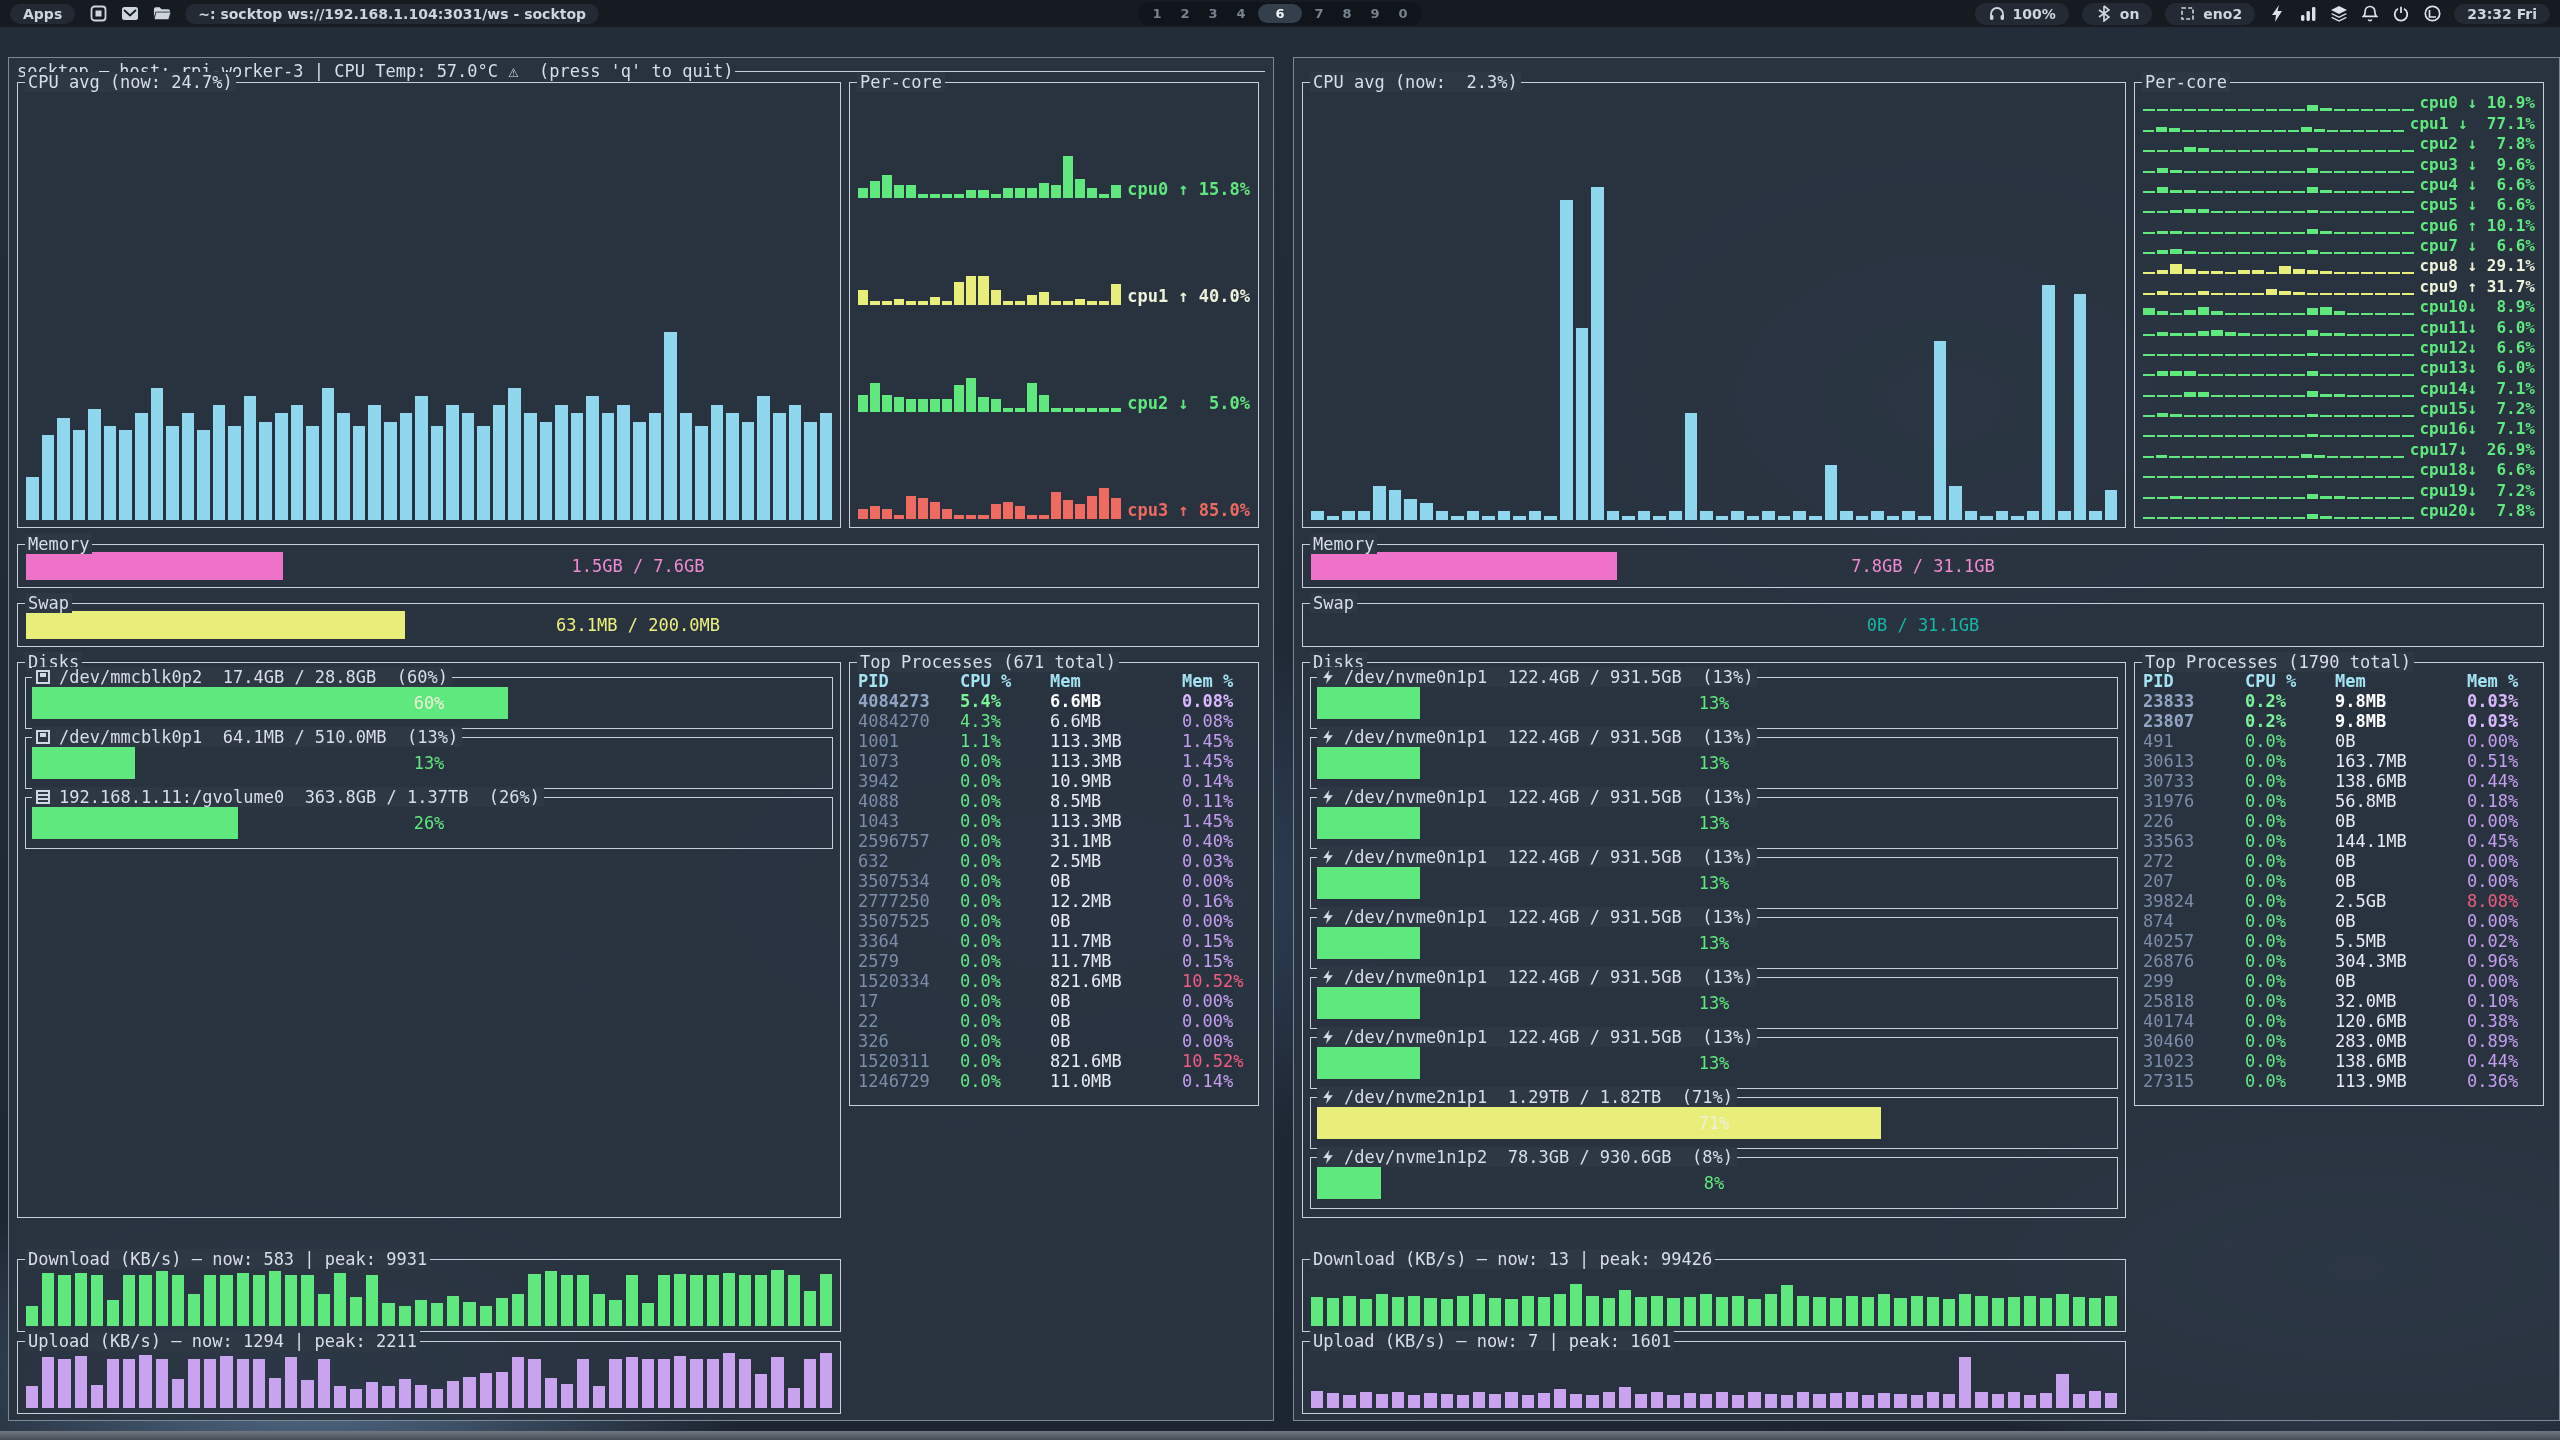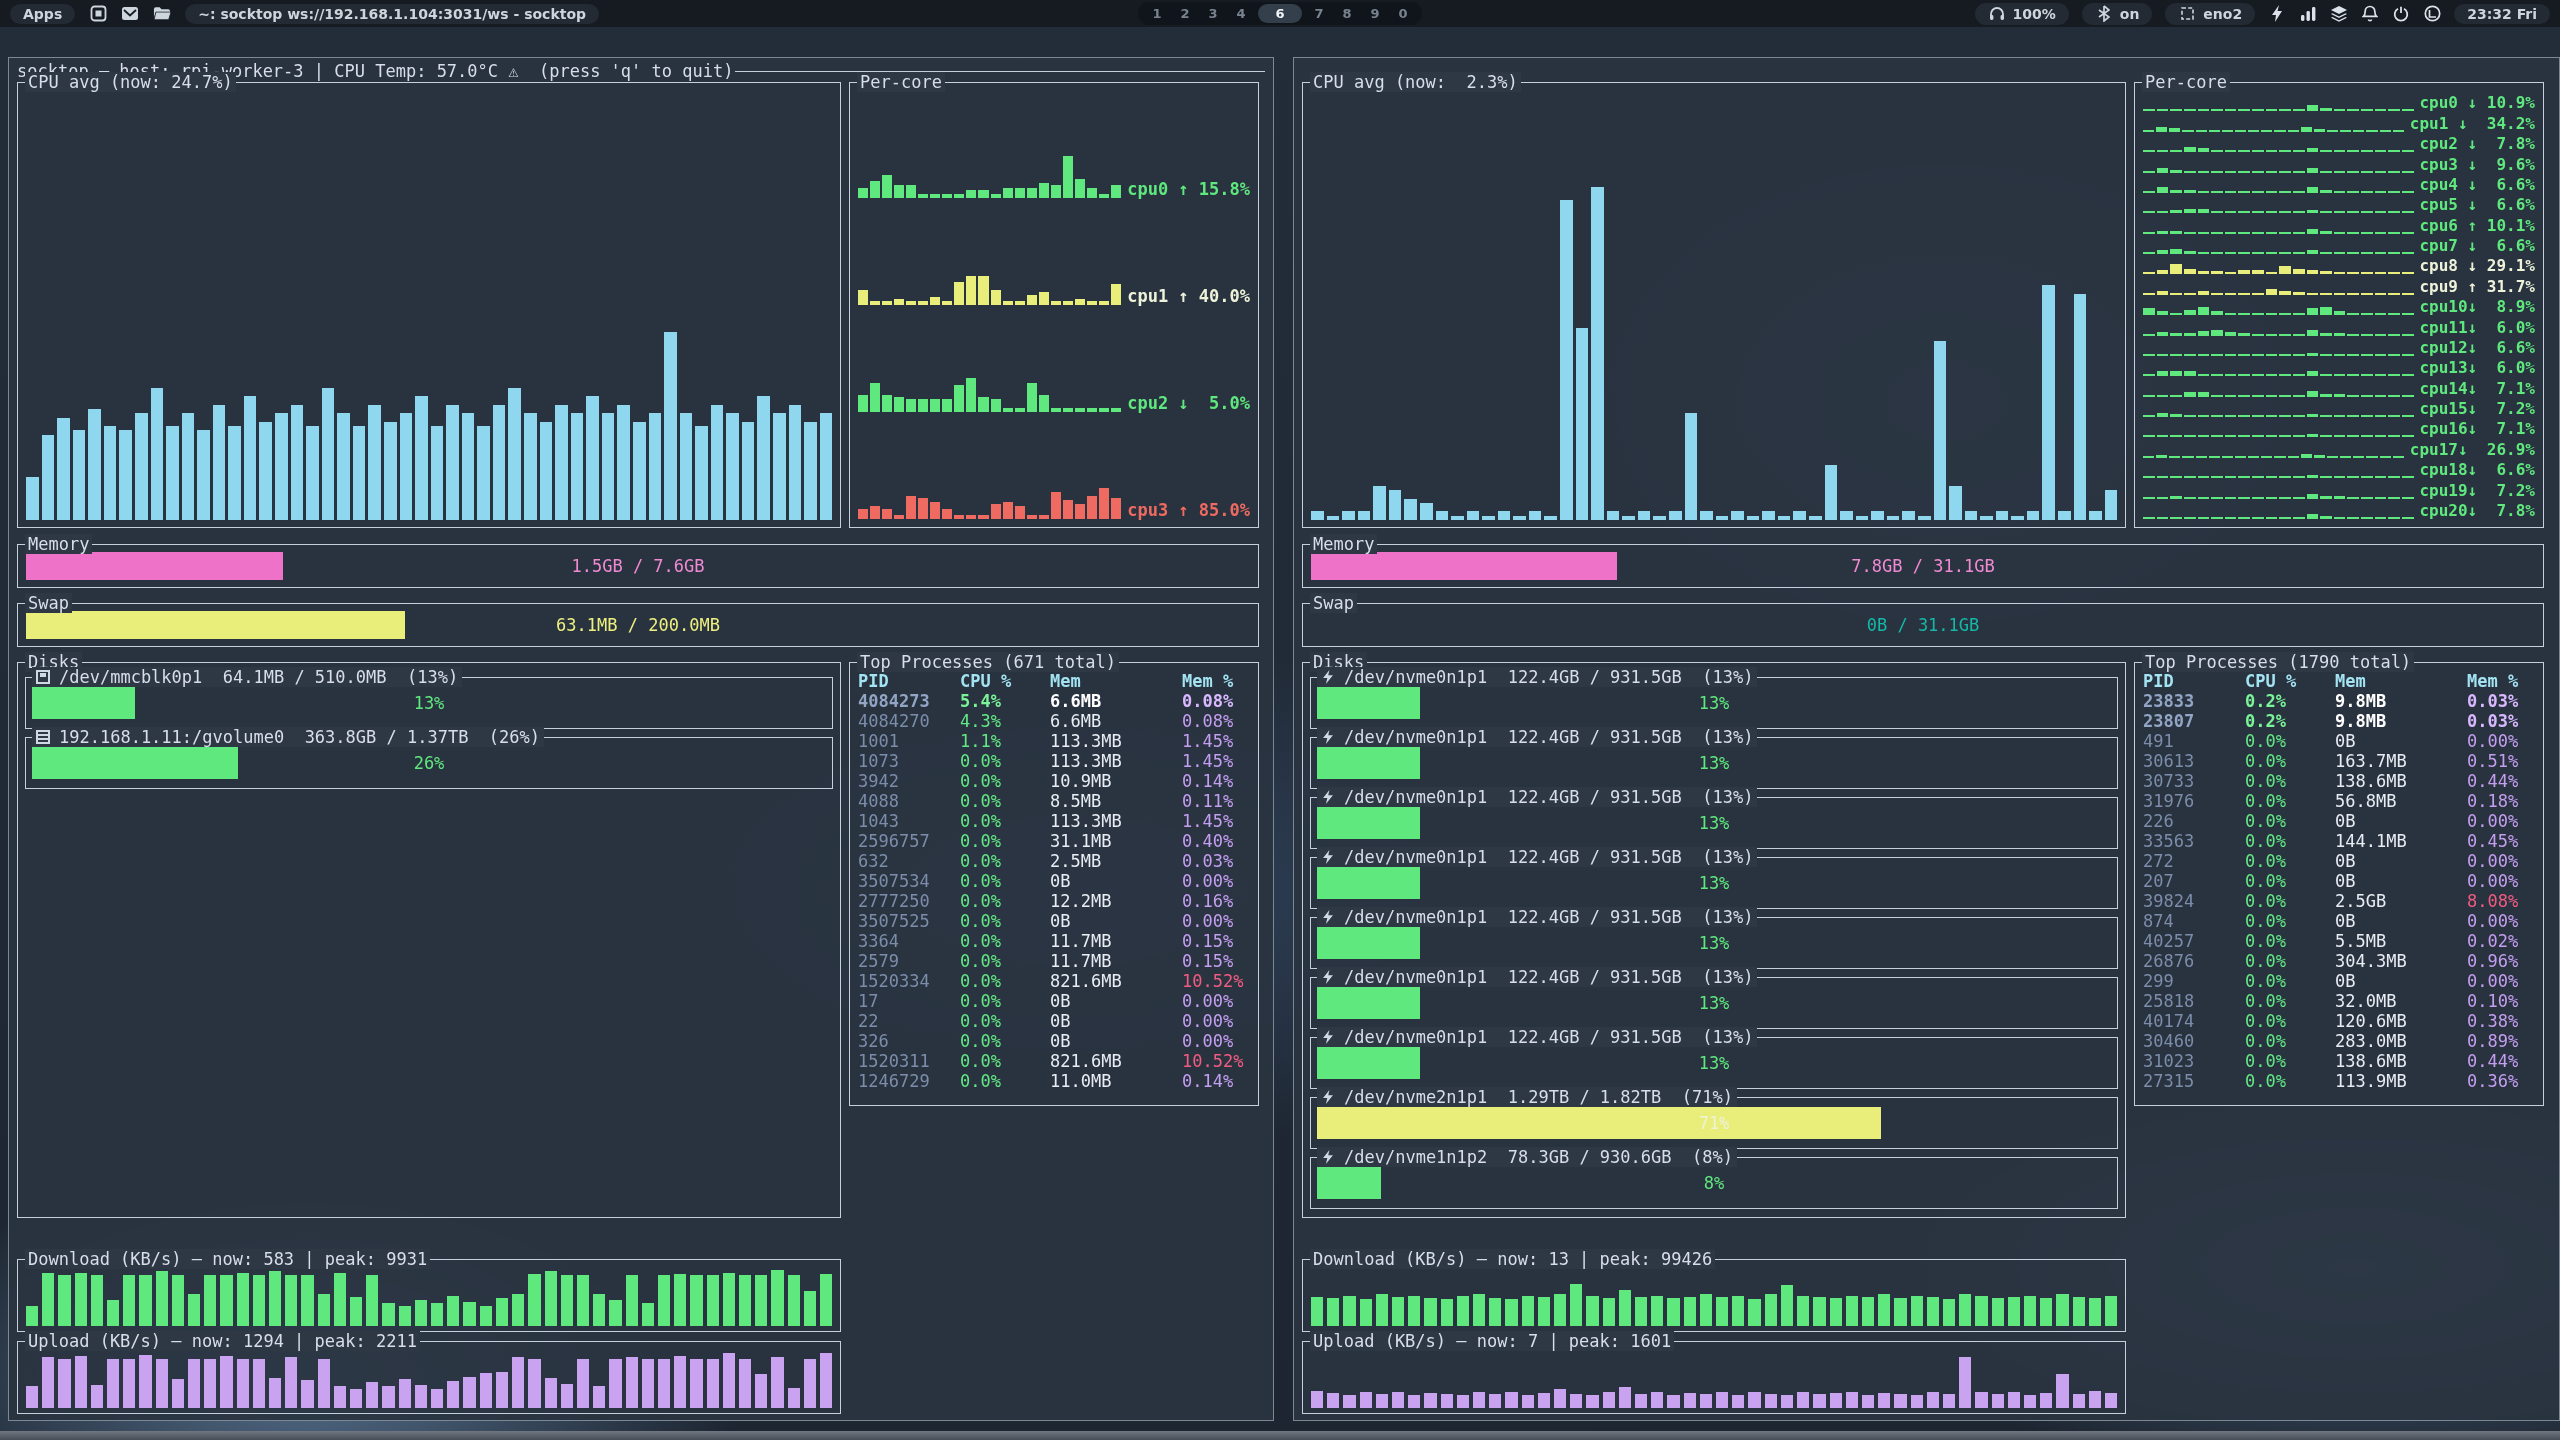--- a/index.html
+++ b/index.html
@@ -395,20 +395,25 @@
   </div>
   <div class="panel p-swap">
     <span class="p-title">Swap</span>
     <div class="hfill swap-fill" style="width: calc(31% - 4.96px); background: rgb(233, 238, 122);"></div>
     <div class="bar-text swap-text" style="color: rgb(238, 240, 126);">63.1MB / 200.0MB</div>
   </div>
   <div class="panel p-disks">
     <span class="p-title">Disks</span>
     <div class="disk-list">
         <div class="disk-box">
+          <div class="disk-legend"><span class="di drive"></span><span class="disk-text">/dev/mmcblk0p2  17.4GB / 28.8GB  (60%)</span></div>
+          <div class="disk-fill" style="width: calc(60% - 7.2px); background: rgb(95, 232, 125);"></div>
+          <div class="disk-label" style="color: rgb(238, 242, 216);">60%</div>
+        </div>
+        <div class="disk-box">
           <div class="disk-legend"><span class="di drive"></span><span class="disk-text">/dev/mmcblk0p1  64.1MB / 510.0MB  (13%)</span></div>
           <div class="disk-fill" style="width: calc(13% - 1.56px); background: rgb(95, 232, 125);"></div>
           <div class="disk-label" style="color: rgb(95, 232, 125);">13%</div>
         </div>
         <div class="disk-box">
           <div class="disk-legend"><span class="di server"></span><span class="disk-text">192.168.1.11:/gvolume0  363.8GB / 1.37TB  (26%)</span></div>
           <div class="disk-fill" style="width: calc(26% - 3.12px); background: rgb(95, 232, 125);"></div>
           <div class="disk-label" style="color: rgb(95, 232, 125);">26%</div>
         </div>
       </div>
@@ -660,21 +665,21 @@
             <div class="sbar" style="height: 4%; background: rgb(95, 232, 125);"></div>
             <div class="sbar" style="height: 26%; background: rgb(95, 232, 125);"></div>
             <div class="sbar" style="height: 14%; background: rgb(95, 232, 125);"></div>
             <div class="sbar" style="height: 12%; background: rgb(95, 232, 125);"></div>
             <div class="sbar" style="height: 10%; background: rgb(95, 232, 125);"></div>
             <div class="sbar" style="height: 4%; background: rgb(95, 232, 125);"></div>
             <div class="sbar" style="height: 4%; background: rgb(95, 232, 125);"></div>
             <div class="sbar" style="height: 4%; background: rgb(95, 232, 125);"></div>
             <div class="sbar" style="height: 4%; background: rgb(95, 232, 125);"></div>
           </div>
-          <span class="core-label" style="color: rgb(95, 232, 125);">cpu1 ↓  34.2%</span>
+          <span class="core-label" style="color: rgb(95, 232, 125);">cpu1 ↓  77.1%</span>
         </div>
         <div class="core-row slim">
           <div class="spark">
             <div class="sbar" style="height: 4%; background: rgb(95, 232, 125);"></div>
             <div class="sbar" style="height: 6%; background: rgb(95, 232, 125);"></div>
             <div class="sbar" style="height: 14%; background: rgb(95, 232, 125);"></div>
             <div class="sbar" style="height: 26%; background: rgb(95, 232, 125);"></div>
             <div class="sbar" style="height: 24%; background: rgb(95, 232, 125);"></div>
             <div class="sbar" style="height: 4%; background: rgb(95, 232, 125);"></div>
             <div class="sbar" style="height: 4%; background: rgb(95, 232, 125);"></div>

